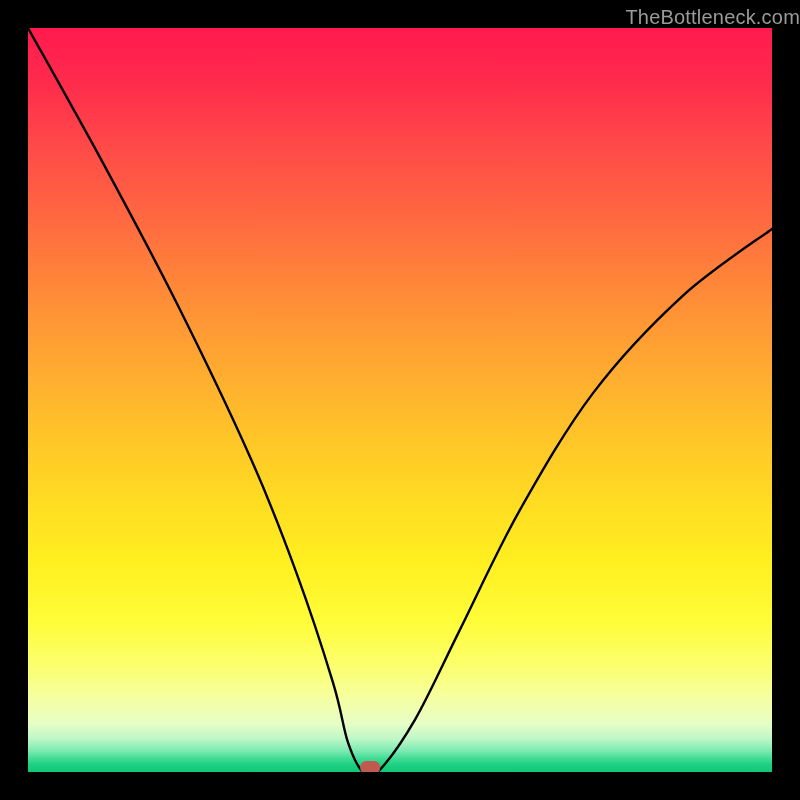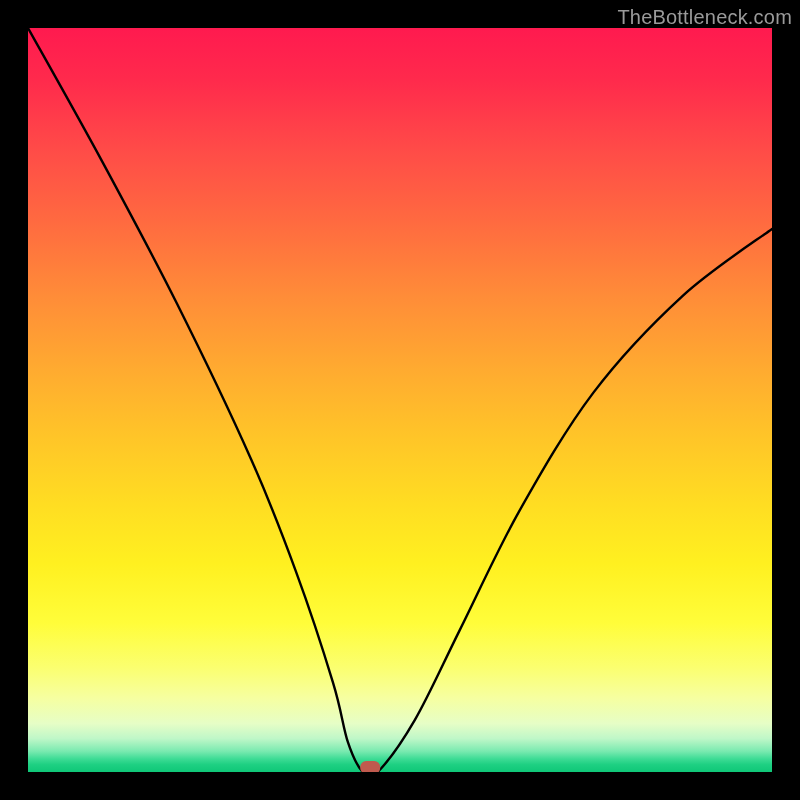--- a/index.html
+++ b/index.html
@@ -49,21 +49,21 @@
     position: absolute;
     left: 0;
     top: 0;
     width: 100%;
     height: 100%;
     display: block;
   }
   .watermark {
     position: absolute;
     top: 6px;
-    right: 8px;
+    right: 0;
     color: #9a9a9a;
     font-size: 20px;
     font-weight: 400;
     letter-spacing: 0.2px;
     user-select: none;
   }
 </style>
 </head>
 <body>
 

